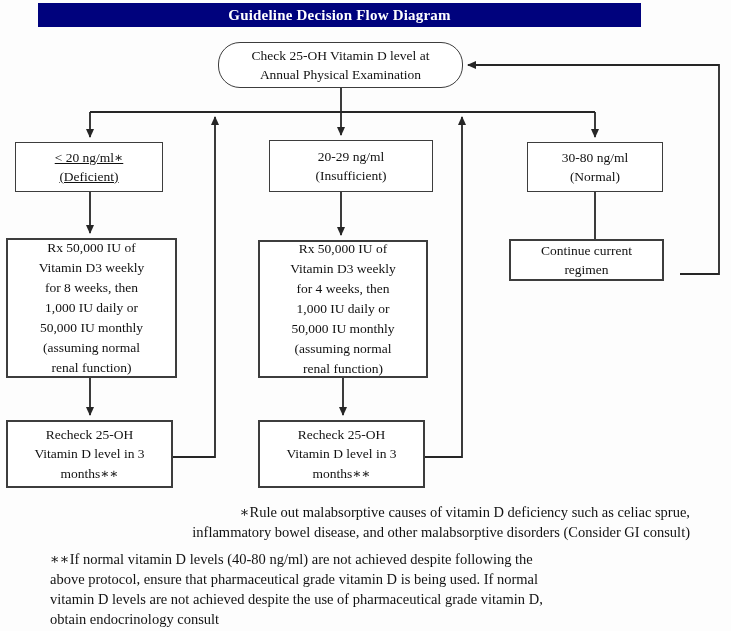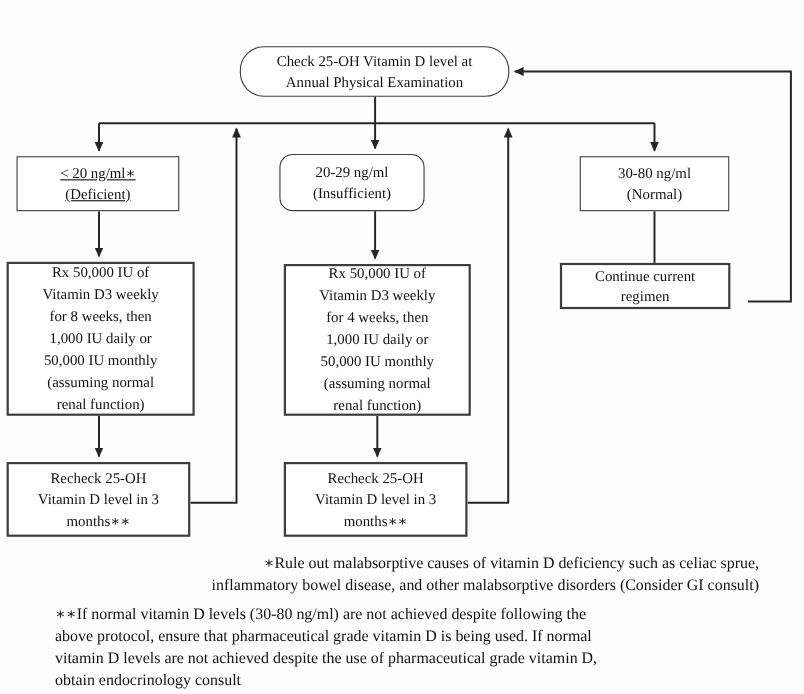--- a/index.html
+++ b/index.html
@@ -44,20 +44,21 @@
     white-space:pre-line;
   }
   .fn1{top:502px;text-align:right;}
   .fn2{top:549px;}
 </style>
 </head>
 <body>
 
 <div class="canvas">
 
+  <div class="title-bar">Guideline Decision Flow Diagram</div>
 
   <svg class="wires" viewBox="0 0 731 631">
     <defs>
       <marker id="ah" markerUnits="userSpaceOnUse" markerWidth="10" markerHeight="9" refX="8" refY="4" orient="auto">
         <path class="head" d="M0,0 L9,4 L0,8 Z"></path>
       </marker>
     </defs>
 
     <path d="M341,88 L341,112"></path>
 
@@ -79,21 +80,21 @@
 
     <path d="M680,274 L719,274 L719,65 L468,65" marker-end="url(#ah)"></path>
   </svg>
 
   <div class="node thin" style="left:218px;top:42px;width:245px;height:46px;border-radius:22px;">Check 25-OH Vitamin D level at
 Annual Physical Examination</div>
 
   <div class="node thin" style="left:15px;top:142px;width:148px;height:50px;text-decoration:underline;">&lt; 20 ng/ml∗
 (Deficient)</div>
 
-  <div class="node thin" style="left:254px;top:140px;width:132px;height:52px;border-radius:12px;">20-29 ng/ml
+  <div class="node thin" style="left:269px;top:140px;width:164px;height:52px;">20-29 ng/ml
 (Insufficient)</div>
 
   <div class="node thin" style="left:527px;top:142px;width:136px;height:50px;">30-80 ng/ml
 (Normal)</div>
 
   <div class="node rx" style="left:6px;top:238px;width:171px;height:140px;">Rx 50,000 IU of
 Vitamin D3 weekly
 for 8 weeks, then
 1,000 IU daily or
 50,000 IU monthly
@@ -114,18 +115,18 @@
   <div class="node" style="left:6px;top:420px;width:167px;height:68px;">Recheck 25-OH
 Vitamin D level in 3
 months∗∗</div>
 
   <div class="node" style="left:258px;top:420px;width:167px;height:68px;">Recheck 25-OH
 Vitamin D level in 3
 months∗∗</div>
 
   <div class="footnote fn1">∗Rule out malabsorptive causes of vitamin D deficiency such as celiac sprue,
 inflammatory bowel disease, and other malabsorptive disorders (Consider GI consult)</div>
-  <div class="footnote fn2">∗∗If normal vitamin D levels (30-80 ng/ml) are not achieved despite following the
+  <div class="footnote fn2">∗∗If normal vitamin D levels (40-80 ng/ml) are not achieved despite following the
 above protocol, ensure that pharmaceutical grade vitamin D is being used. If normal
 vitamin D levels are not achieved despite the use of pharmaceutical grade vitamin D,
 obtain endocrinology consult</div>
 
 </div>
 
 </body></html>

